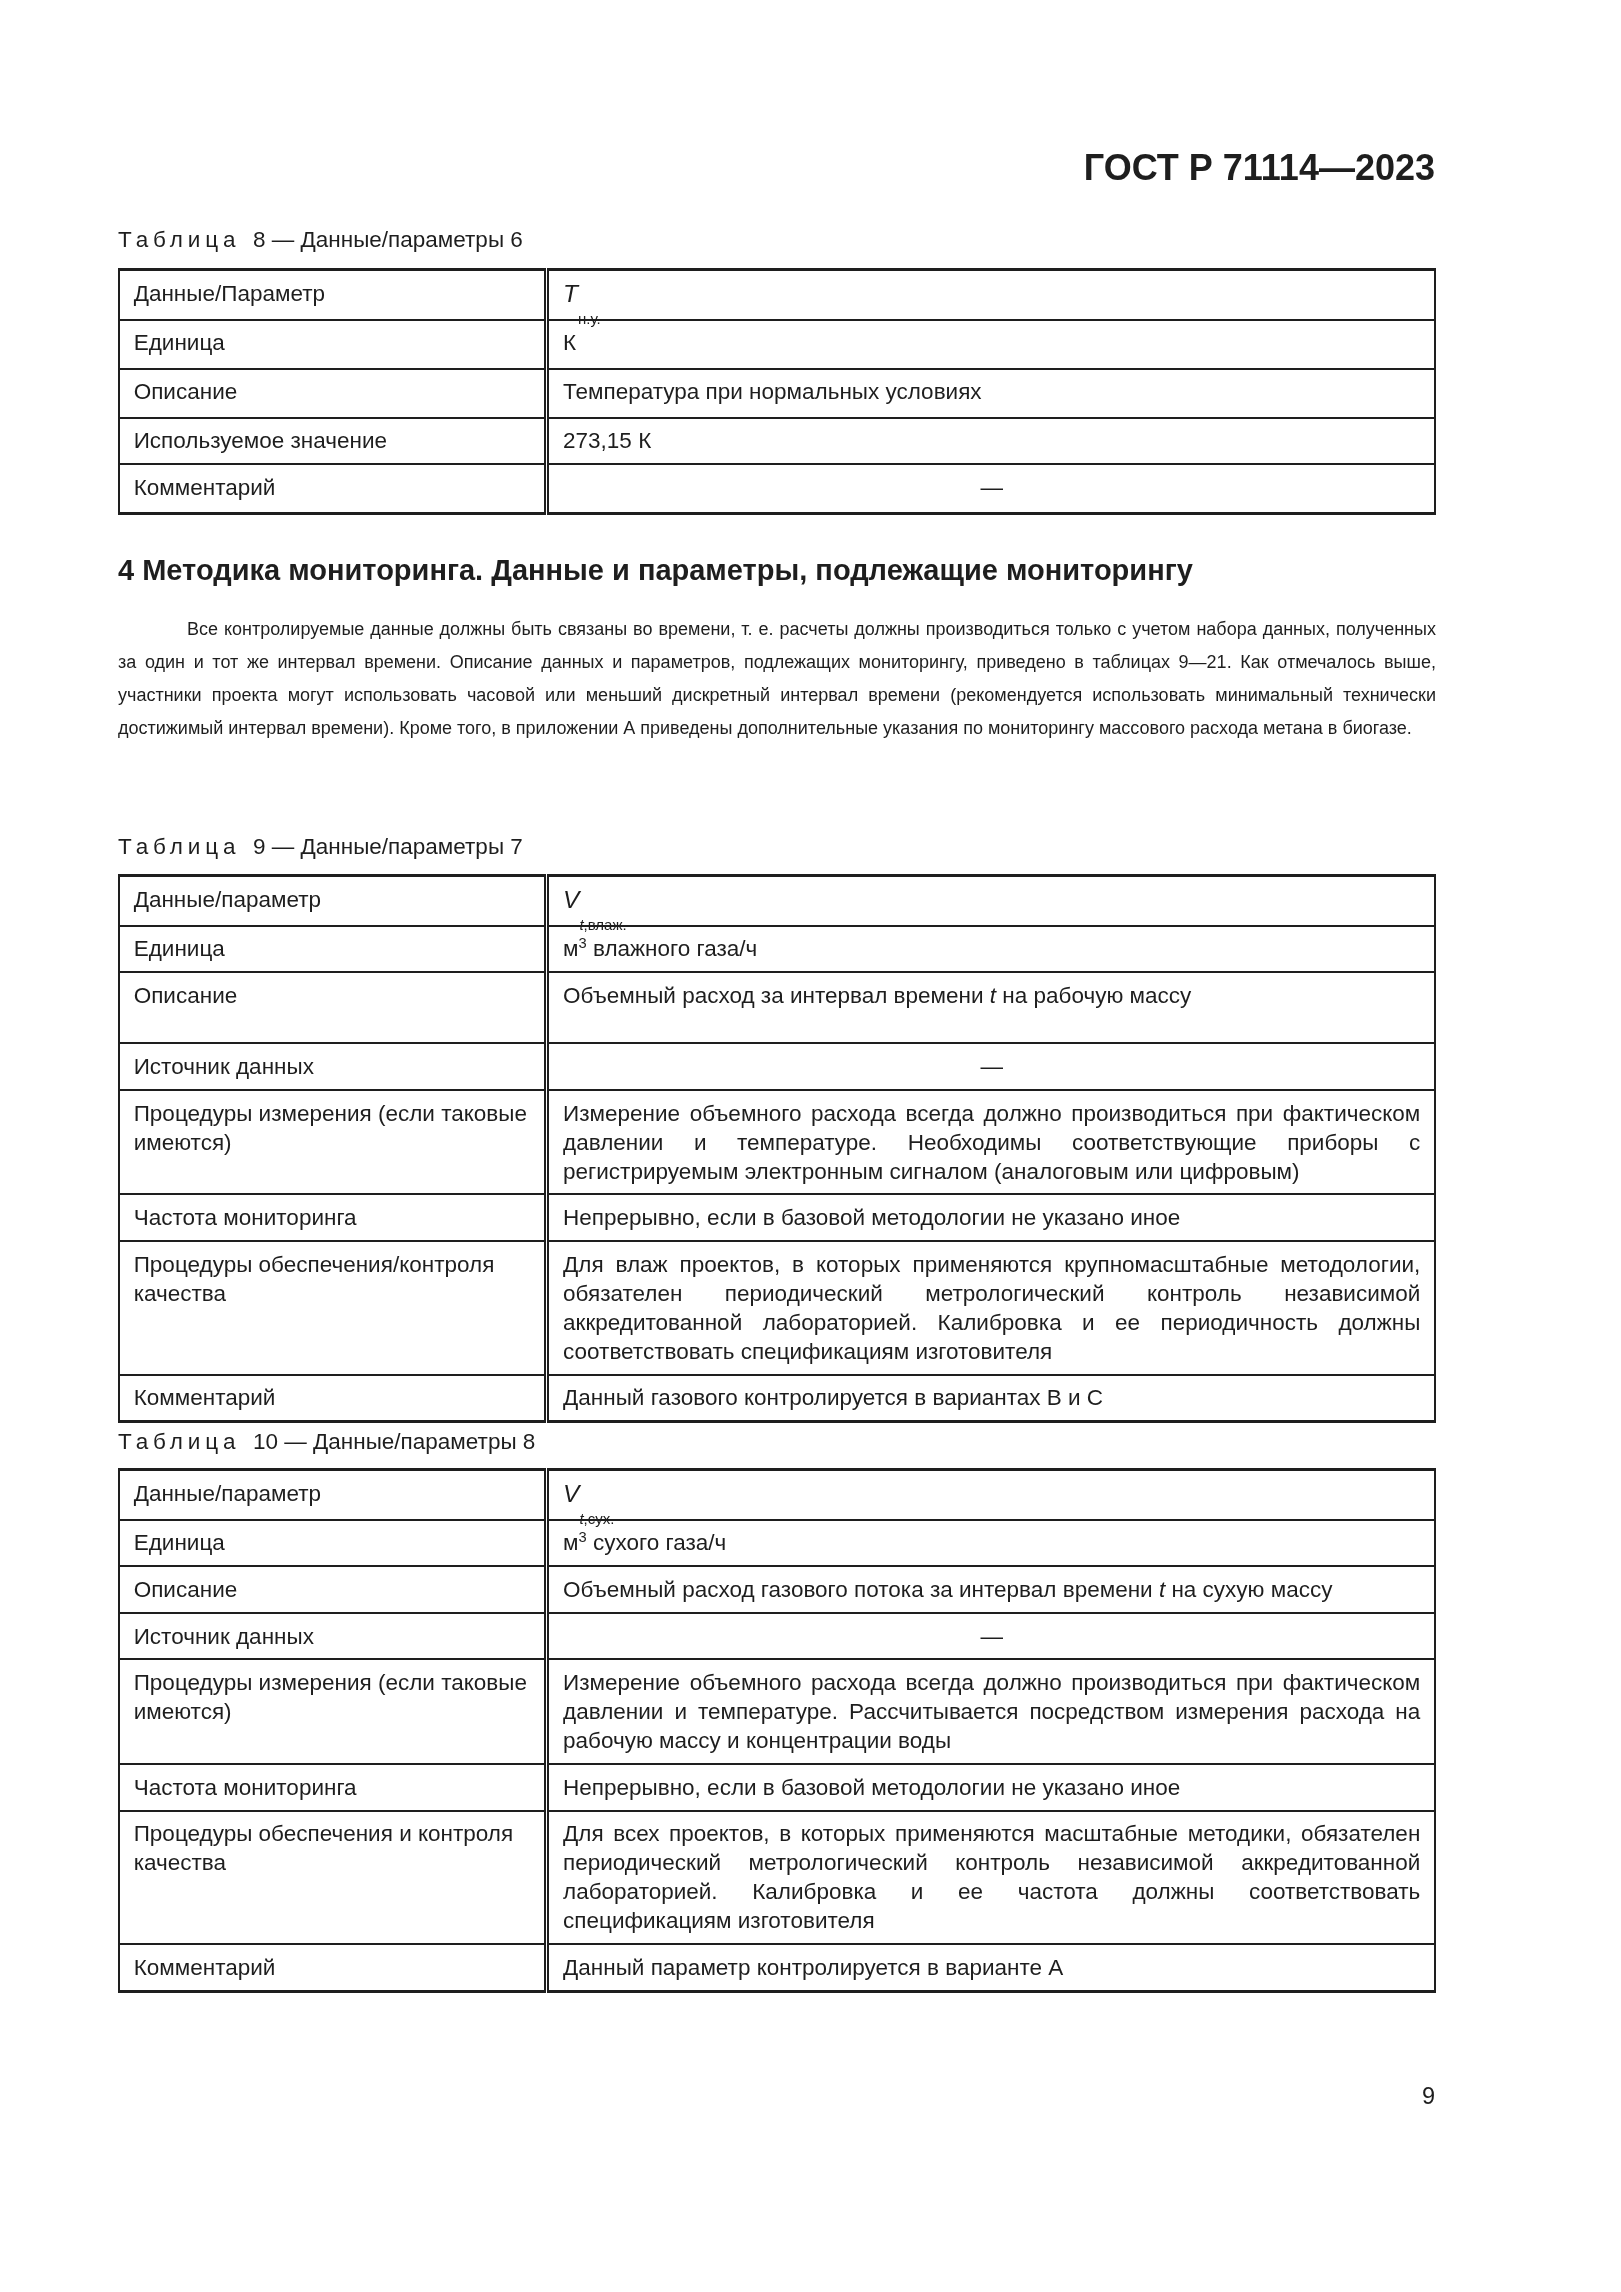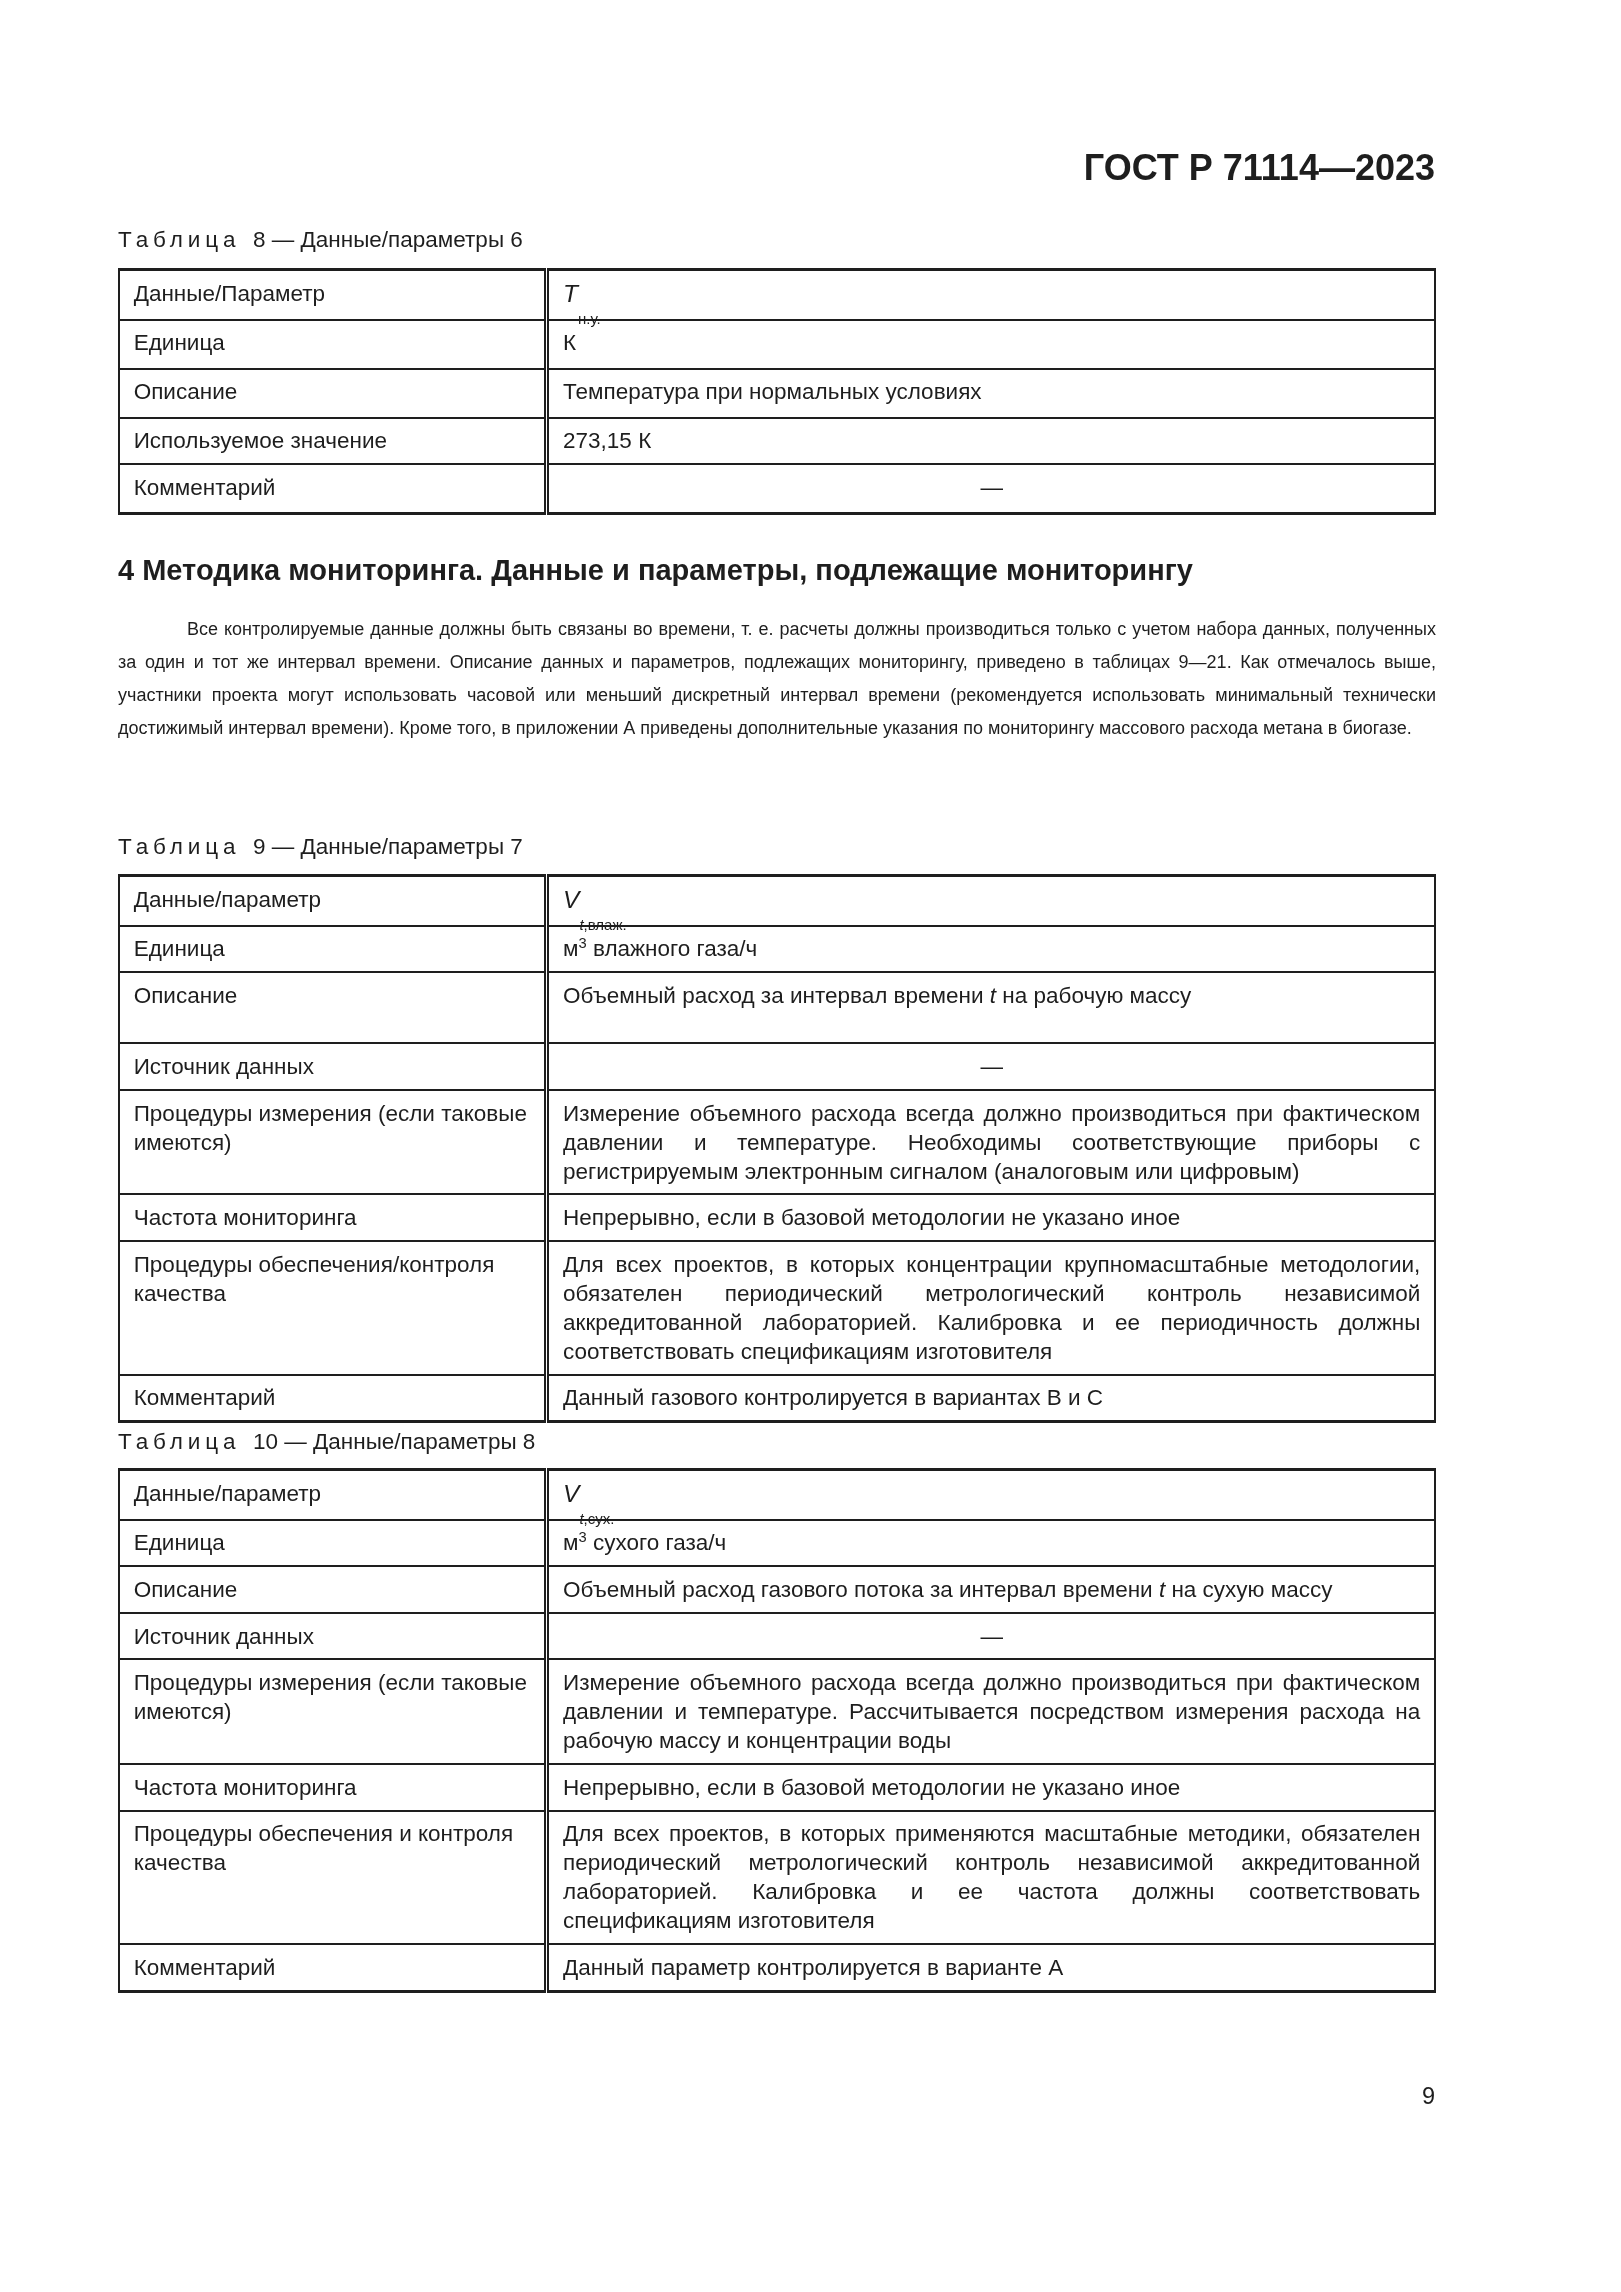--- a/index.html
+++ b/index.html
@@ -84,21 +84,21 @@
   <tr style="height:102px;">
     <td class="lbl">Процедуры измерения (если таковые имеются)</td>
     <td class="val">Измерение объемного расхода всегда должно производиться при фактическом давлении и температуре. Необходимы соответствующие приборы с регистрируемым электронным сигналом (аналоговым или цифровым)</td>
   </tr>
   <tr style="height:46px;">
     <td class="lbl">Частота мониторинга</td>
     <td class="val">Непрерывно, если в базовой методологии не указано иное</td>
   </tr>
   <tr style="height:132px;">
     <td class="lbl">Процедуры обеспечения/контроля качества</td>
-    <td class="val">Для всех проектов, в которых концентрации крупномасштабные методологии, обязателен периодический метрологический контроль независимой аккредитованной лабораторией. Калибровка и ее периодичность должны соответствовать спецификациям изготовителя</td>
+    <td class="val">Для влаж проектов, в которых применяются крупномасштабные методологии, обязателен периодический метрологический контроль независимой аккредитованной лабораторией. Калибровка и ее периодичность должны соответствовать спецификациям изготовителя</td>
   </tr>
   <tr style="height:43px;">
     <td class="lbl">Комментарий</td>
     <td class="val">Данный газового контролируется в вариантах В и С</td>
   </tr>
 </tbody>
   </table>
 
 <div class="caption" style="top:1429px;">
   <span class="spaced">Таблица</span>&nbsp;

